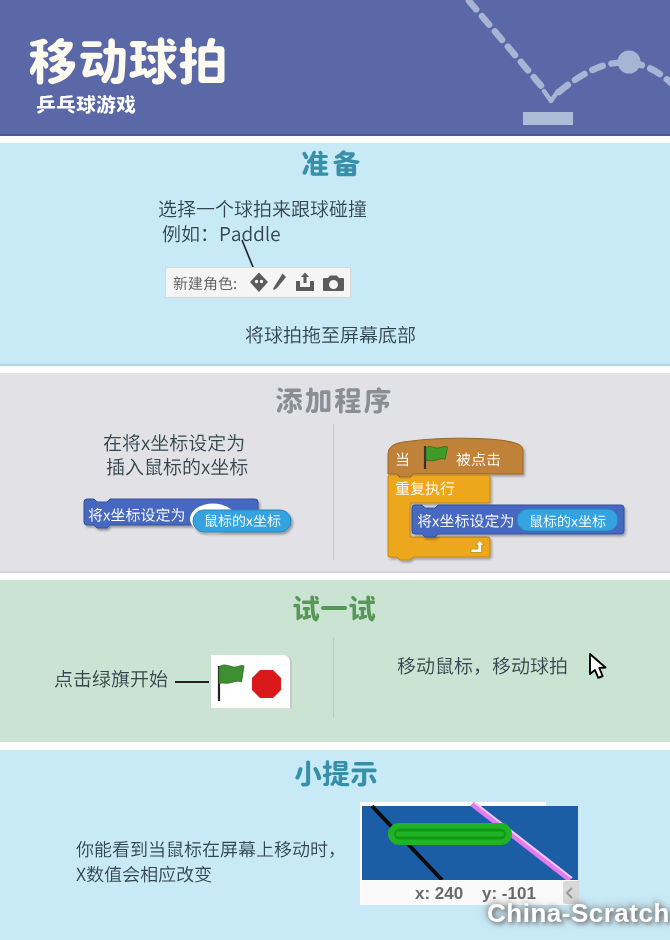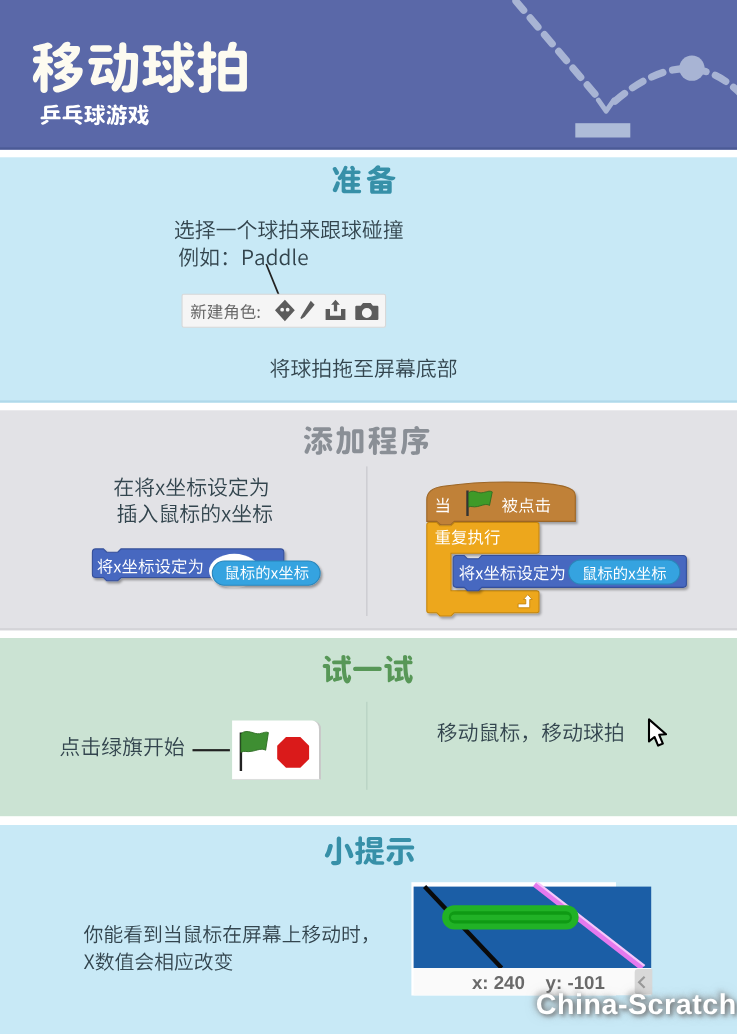--- a/index.html
+++ b/index.html
@@ -212,21 +212,21 @@
       </g>
     </svg>
   </div>
 <div style="position:absolute;left:76px;top:863px">
     <svg width="136" height="24" viewBox="0 0 136 24" style="display:block">
       <g transform="translate(0,18.0)">
         <path d="M0.3 0.0H1.9L3.9 -3.7C4.2 -4.3 4.6 -5.0 4.9 -5.8H5.0C5.5 -5.0 5.8 -4.3 6.2 -3.7L8.2 0.0H9.8L6.0 -6.7L9.6 -13.2H8.0L6.2 -9.7C5.8 -9.1 5.6 -8.5 5.2 -7.8H5.1C4.7 -8.5 4.4 -9.1 4.1 -9.7L2.2 -13.2H0.6L4.2 -6.8Z M18.2 -14.7C17.8 -14.0 17.2 -12.9 16.8 -12.3L17.6 -11.9C18.1 -12.5 18.7 -13.4 19.2 -14.3ZM11.8 -14.3C12.3 -13.5 12.8 -12.5 12.9 -11.9L13.8 -12.3C13.7 -12.9 13.2 -13.9 12.7 -14.6ZM17.6 -4.7C17.2 -3.7 16.6 -2.9 15.9 -2.2C15.2 -2.6 14.4 -2.9 13.7 -3.2C14.0 -3.7 14.3 -4.2 14.6 -4.7ZM12.2 -2.8C13.1 -2.4 14.1 -2.0 15.0 -1.5C13.8 -0.6 12.4 -0.0 10.9 0.3C11.1 0.5 11.4 1.0 11.5 1.2C13.2 0.8 14.7 0.1 16.0 -1.0C16.6 -0.6 17.2 -0.3 17.6 0.1L18.4 -0.8C18.0 -1.0 17.4 -1.4 16.8 -1.7C17.8 -2.7 18.5 -4.0 19.0 -5.5L18.3 -5.8L18.1 -5.8H15.1L15.5 -6.7L14.4 -6.9C14.3 -6.6 14.1 -6.2 13.9 -5.8H11.4V-4.7H13.4C13.0 -4.0 12.6 -3.3 12.2 -2.8ZM14.8 -15.1V-11.7H11.1V-10.7H14.5C13.6 -9.5 12.2 -8.3 10.9 -7.7C11.1 -7.5 11.4 -7.1 11.6 -6.8C12.7 -7.4 13.9 -8.5 14.8 -9.6V-7.3H16.0V-9.8C16.9 -9.2 18.0 -8.3 18.5 -7.9L19.2 -8.7C18.7 -9.1 17.0 -10.2 16.2 -10.7H19.7V-11.7H16.0V-15.1ZM21.5 -14.9C21.0 -11.8 20.2 -8.8 18.8 -6.9C19.1 -6.7 19.6 -6.3 19.8 -6.1C20.2 -6.8 20.7 -7.7 21.1 -8.6C21.5 -6.8 22.0 -5.1 22.7 -3.6C21.7 -1.8 20.2 -0.5 18.3 0.5C18.5 0.7 18.8 1.2 19.0 1.5C20.8 0.4 22.2 -0.8 23.3 -2.5C24.2 -0.9 25.3 0.4 26.8 1.3C27.0 1.0 27.3 0.5 27.6 0.3C26.1 -0.5 24.9 -1.9 23.9 -3.6C24.9 -5.4 25.5 -7.7 25.9 -10.4H27.2V-11.6H22.0C22.2 -12.6 22.4 -13.6 22.6 -14.7ZM24.8 -10.4C24.5 -8.3 24.0 -6.4 23.3 -4.8C22.6 -6.5 22.1 -8.4 21.7 -10.4Z M39.0 -15.1C38.9 -14.5 38.8 -13.9 38.7 -13.2H34.0V-12.1H38.5C38.4 -11.5 38.3 -10.9 38.1 -10.4H35.0V-0.2H33.3V0.8H45.4V-0.2H43.7V-10.4H39.2C39.4 -10.9 39.5 -11.5 39.7 -12.1H44.8V-13.2H39.9L40.2 -15.0ZM36.1 -0.2V-1.8H42.6V-0.2ZM36.1 -6.9H42.6V-5.2H36.1ZM36.1 -7.8V-9.4H42.6V-7.8ZM36.1 -4.3H42.6V-2.7H36.1ZM33.0 -15.1C32.0 -12.3 30.4 -9.6 28.7 -7.8C29.0 -7.5 29.3 -6.9 29.4 -6.6C30.0 -7.3 30.5 -8.0 31.1 -8.8V1.4H32.2V-10.6C32.9 -11.9 33.6 -13.3 34.1 -14.7Z M49.0 1.0C49.6 0.8 50.6 0.7 60.2 -0.1C60.7 0.4 61.0 0.9 61.3 1.4L62.4 0.7C61.5 -0.6 59.8 -2.6 58.2 -4.0L57.2 -3.5C57.9 -2.8 58.7 -2.0 59.4 -1.2L50.8 -0.5C52.2 -1.8 53.5 -3.3 54.7 -4.8H62.6V-6.0H47.7V-4.8H53.0C51.8 -3.2 50.4 -1.7 49.9 -1.2C49.3 -0.7 48.9 -0.3 48.5 -0.3C48.7 0.1 48.9 0.7 49.0 1.0ZM55.2 -15.1C53.6 -12.6 50.5 -10.3 46.9 -8.8C47.2 -8.6 47.6 -8.1 47.8 -7.8C48.9 -8.3 49.9 -8.8 50.9 -9.4V-8.4H59.5V-9.5H50.9C52.6 -10.5 54.0 -11.7 55.2 -13.0C56.9 -11.3 59.7 -9.1 62.6 -8.0C62.8 -8.3 63.2 -8.8 63.4 -9.1C60.5 -10.1 57.5 -12.1 55.9 -13.9L56.4 -14.6Z M73.9 -8.6H79.6V-5.3H73.9ZM73.9 -9.7V-12.9H79.6V-9.7ZM73.9 -4.2H79.6V-0.9H73.9ZM72.7 -14.0V1.3H73.9V0.2H79.6V1.2H80.8V-14.0ZM68.1 -15.1V-11.2H65.1V-10.0H67.9C67.3 -7.5 66.0 -4.6 64.7 -3.1C64.9 -2.8 65.2 -2.3 65.3 -2.0C66.3 -3.3 67.3 -5.4 68.1 -7.6V1.4H69.2V-7.0C69.9 -6.1 70.8 -4.9 71.2 -4.3L71.9 -5.3C71.5 -5.8 69.8 -7.7 69.2 -8.4V-10.0H71.9V-11.2H69.2V-15.1Z M86.9 -8.8C87.6 -6.9 88.5 -4.3 88.9 -2.6L90.0 -3.1C89.6 -4.8 88.7 -7.3 87.9 -9.3ZM90.9 -9.8C91.5 -7.8 92.1 -5.3 92.4 -3.6L93.5 -4.0C93.3 -5.7 92.6 -8.2 91.9 -10.1ZM90.6 -14.9C91.0 -14.2 91.4 -13.4 91.6 -12.7H84.3V-7.8C84.3 -5.3 84.2 -1.7 82.8 0.9C83.1 1.0 83.6 1.3 83.9 1.5C85.3 -1.1 85.6 -5.1 85.6 -7.8V-11.6H99.1V-12.7H92.7L92.9 -12.8C92.7 -13.4 92.2 -14.4 91.8 -15.2ZM85.9 -0.6V0.5H99.3V-0.6H94.4C96.0 -3.4 97.3 -6.7 98.2 -9.8L97.0 -10.2C96.3 -7.1 94.9 -3.4 93.1 -0.6Z M110.9 -10.6H114.7C114.3 -8.2 113.7 -6.1 112.8 -4.4C111.9 -6.1 111.2 -8.2 110.8 -10.4ZM110.9 -15.1C110.3 -12.1 109.3 -9.1 107.8 -7.2C108.1 -7.0 108.5 -6.6 108.7 -6.4C109.2 -7.1 109.7 -7.8 110.1 -8.7C110.6 -6.7 111.2 -4.8 112.1 -3.3C111.0 -1.7 109.5 -0.5 107.6 0.4C107.8 0.6 108.2 1.2 108.3 1.5C110.2 0.5 111.7 -0.6 112.8 -2.1C113.8 -0.6 115.1 0.5 116.7 1.3C116.9 1.0 117.2 0.6 117.5 0.3C115.9 -0.4 114.6 -1.7 113.5 -3.2C114.7 -5.2 115.5 -7.6 116.0 -10.6H117.2V-11.7H111.3C111.6 -12.7 111.9 -13.8 112.1 -14.9ZM101.5 -13.8V-12.6H106.7V-8.7H101.8V-1.8C101.8 -1.1 101.5 -0.9 101.2 -0.8C101.4 -0.4 101.6 0.1 101.7 0.5C102.1 0.1 102.8 -0.2 108.0 -2.2C107.9 -2.4 107.9 -3.0 107.9 -3.3L103.0 -1.6V-7.5H107.9V-13.8Z M122.3 -11.3C121.7 -10.0 120.8 -8.7 119.8 -7.8C120.1 -7.7 120.5 -7.3 120.7 -7.2C121.7 -8.1 122.7 -9.6 123.3 -11.1ZM130.6 -10.7C131.7 -9.7 133.1 -8.1 133.7 -7.1L134.6 -7.8C134.0 -8.7 132.7 -10.2 131.5 -11.2ZM126.0 -15.0C126.3 -14.4 126.7 -13.8 126.9 -13.2H119.4V-12.1H124.5V-6.6H125.7V-12.1H128.6V-6.6H129.8V-12.1H134.9V-13.2H128.3C128.0 -13.8 127.5 -14.7 127.1 -15.2ZM120.5 -6.1V-5.0H122.0C123.0 -3.5 124.3 -2.3 125.9 -1.3C123.9 -0.5 121.5 0.1 119.1 0.4C119.3 0.6 119.6 1.2 119.7 1.5C122.3 1.0 124.9 0.4 127.1 -0.7C129.3 0.4 131.8 1.1 134.6 1.4C134.8 1.1 135.1 0.6 135.3 0.4C132.7 0.1 130.4 -0.5 128.3 -1.3C130.2 -2.4 131.8 -3.8 132.9 -5.6L132.1 -6.1L131.9 -6.1ZM123.3 -5.0H131.0C130.1 -3.7 128.7 -2.7 127.1 -1.9C125.6 -2.7 124.3 -3.8 123.3 -5.0Z" fill="#33454e"></path>
       </g>
     </svg>
   </div>
-<div class="abs" style="left:374px;top:802px;width:186px;height:103px;background:#fff">
+<div class="abs" style="left:360px;top:802px;width:186px;height:103px;background:#fff">
 <svg width="219" height="103" viewBox="0 0 219 103" style="display:block">
 <rect x="2" y="4" width="216" height="74" fill="#1b5ea6"></rect>
 <line x1="12" y1="4" x2="82" y2="78" stroke="#0a0a0a" stroke-width="4"></line>
 <line x1="112" y1="2" x2="210" y2="78" stroke="#e579ee" stroke-width="5"></line>
 <line x1="114" y1="0" x2="212" y2="76" stroke="#f7c6fa" stroke-width="2"></line>
 <rect x="28" y="21" width="124" height="22" rx="11" fill="#21b226"></rect>
 <rect x="34" y="26.5" width="112" height="11" rx="5.5" fill="#0f9a14"></rect>
 <rect x="36" y="29.5" width="108" height="5" rx="2.5" fill="#21b226"></rect>
 <rect x="2" y="78" width="216" height="25" fill="#fafafa"></rect>
 <rect x="203" y="79" width="20" height="23" rx="3" fill="#d8d8d8"></rect>

